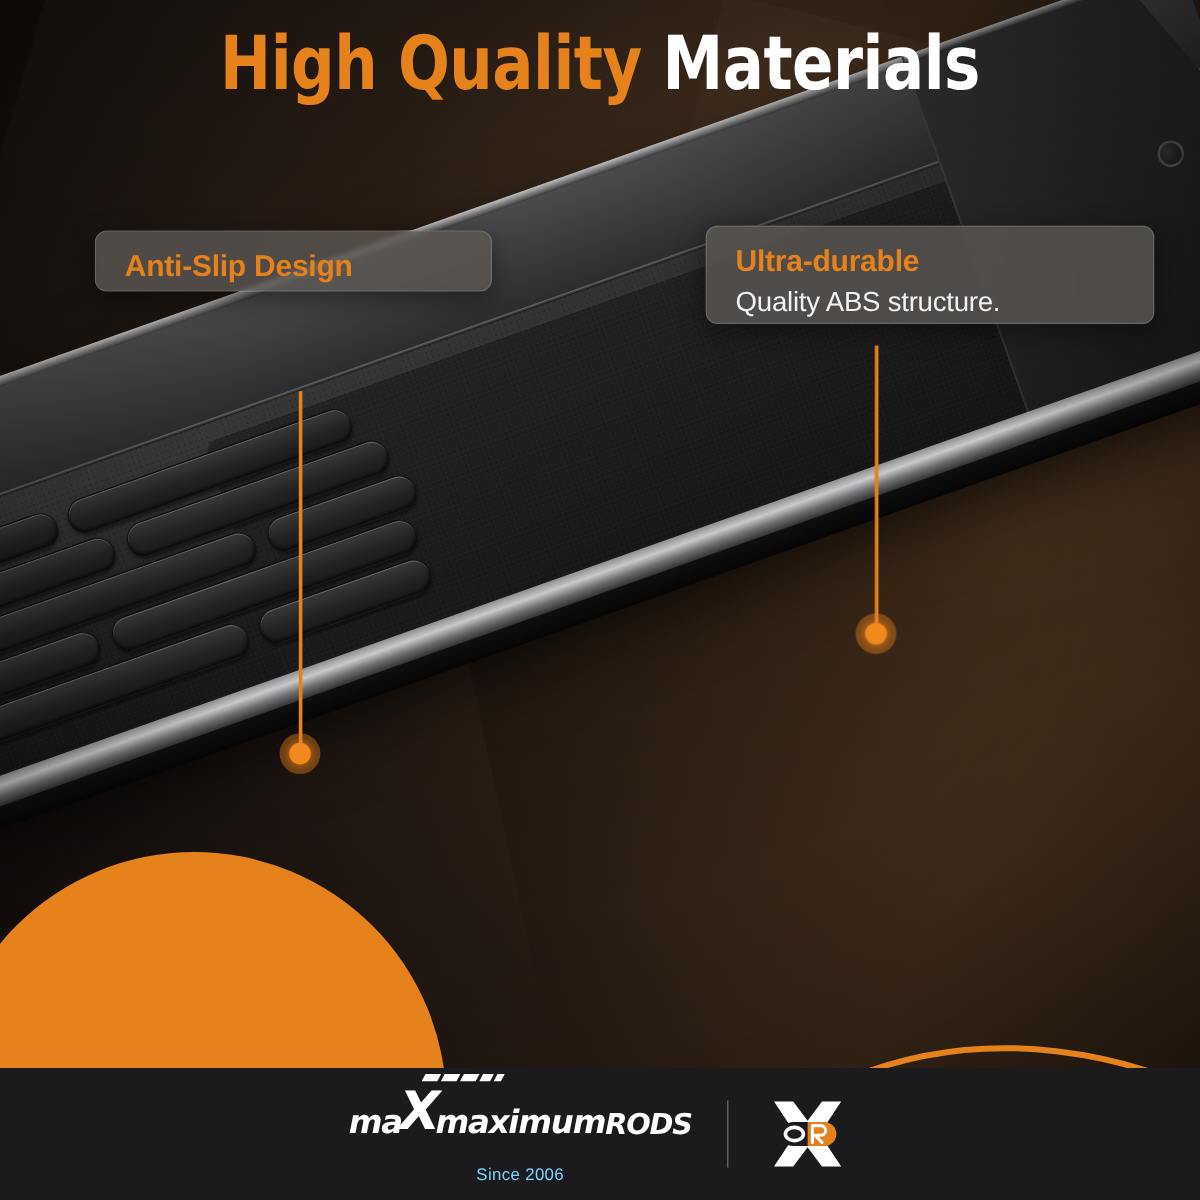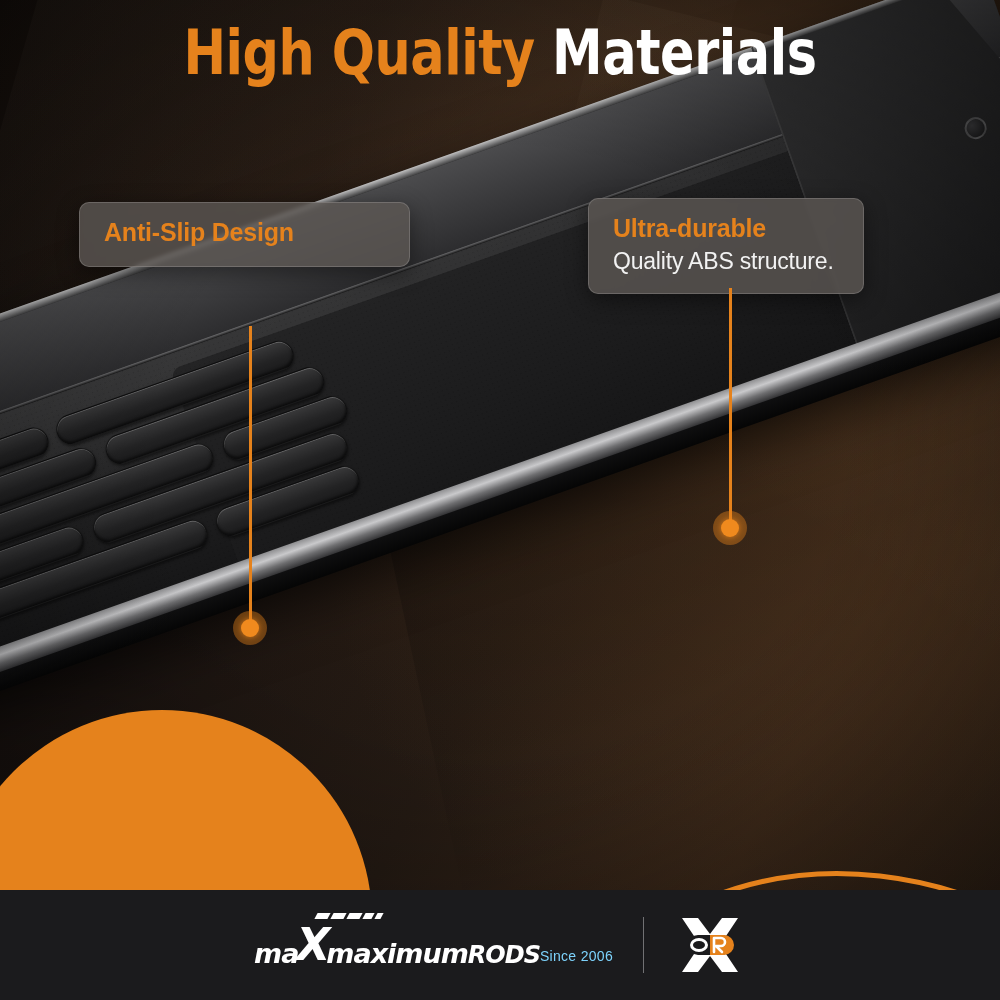--- a/index.html
+++ b/index.html
@@ -153,42 +153,41 @@
     background:linear-gradient(172deg,#242425,#1b1b1c 60%,#131314);
     border-radius:10px 4px 4px 10px;
   }
 
   
   .callout {
     position:absolute;
     background:rgba(92,88,84,0.80);
     border:1px solid rgba(255,255,255,0.16);
     border-radius:10px;
-    padding:14px 20px 16px 24px;
+    padding:14px 20px 2px 24px;
     backdrop-filter:blur(2px);
     box-shadow:0 6px 22px rgba(0,0,0,0.45);
-    margin-top:10px;
   }
   .callout .head {
     color:#E5821C;
     font-size:25px;
     font-weight:700;
     line-height:1.25;
     margin-bottom:2px;
     letter-spacing:-0.2px;
   }
   .callout .body {
     color:#f2f2f2;
     font-size:23px;
     font-weight:400;
     line-height:1.33;
     letter-spacing:-0.2px;
   }
   #callout-left  { left:79px;  top:192px; width:331px; }
-  #callout-right { left:588px; top:188px; width:276px; }
+  #callout-right { left:588px; top:188px; width:374px; }
 
   
   .lead {
     position:absolute;
     width:3px;
     background:#E5821C;
   }
   #lead-left  { left:249px; top:326px; height:300px; }
   #lead-right { left:729px; top:288px; height:240px; }
 
@@ -218,21 +217,21 @@
   .swoosh { position:absolute; right:0; bottom:0; width:420px; height:190px; }
 
   
   .footer {
     position:absolute; left:0; right:0; bottom:0; height:110px;
     background:#1b1b1d;
     display:flex; align-items:center; justify-content:center;
     gap:30px;
     z-index:6;
   }
-  .brand { display:flex; flex-direction:row; align-items:center;text-align:center; }
+  .brand { display:flex; flex-direction:column; align-items:center;text-align:center; }
   .wordmark {
     display:flex; align-items:flex-end;
     font-family:"DejaVu Sans", sans-serif;
     font-weight:700; font-style:italic;
     color:#fff; line-height:1;
     position:relative;
   }
   .wordmark .w1 { font-size:27px; letter-spacing:-1px; }
   .wordmark .wx { font-size:44px; letter-spacing:-2px; margin:0 -2px; }
   .wordmark .w2 { font-size:27px; letter-spacing:-1px; }

